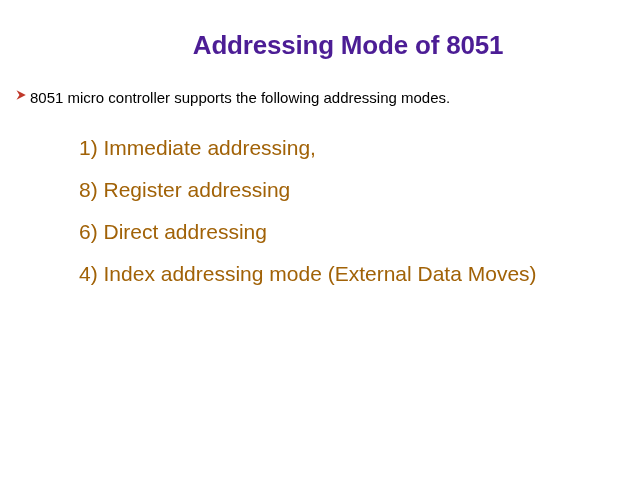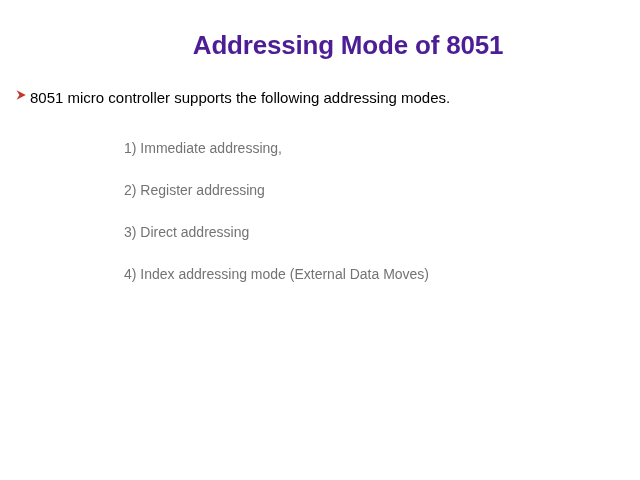--- a/index.html
+++ b/index.html
@@ -74,25 +74,24 @@
   
   #mode-list {
     position: absolute;
     left: 79px;
     top: 138px;
     width: 540px;
   }
 
   .mode-item {
     height: 42px;
-    font-size: 14px;
-    color: #737373;
+    font-size: 21px;
+    color: #a16207;
     line-height: 20px;
     white-space: nowrap;
-    margin-left: 45px;
   }
 </style>
 </head>
 <body>
 
 <div id="slide">
 
   <div id="slide-title">Addressing Mode of 8051</div>
 
   <div id="body-block">
@@ -101,18 +100,18 @@
         <svg width="11" height="12" viewBox="0 0 11 12" aria-hidden="true">
           <path d="M0.5 1.2 L9.8 6.0 L0.5 10.8 L3.4 6.0 Z" fill="#c0392b"></path>
         </svg>
       </span>
       <span class="bullet-text">8051 micro controller supports the following addressing modes.</span>
     </div>
   </div>
 
   <div id="mode-list">
     <div class="mode-item">1) Immediate addressing,</div>
-    <div class="mode-item">2) Register addressing</div>
-    <div class="mode-item">3) Direct addressing</div>
+    <div class="mode-item">8) Register addressing</div>
+    <div class="mode-item">6) Direct addressing</div>
     <div class="mode-item">4) Index addressing mode (External Data Moves)</div>
   </div>
 
 </div>
 
 </body></html>

